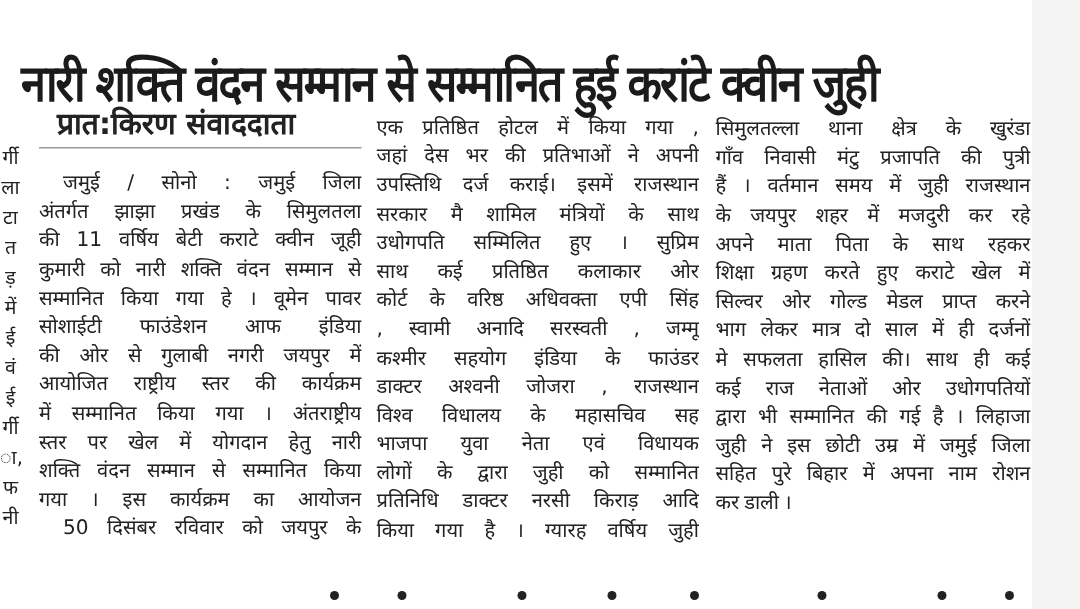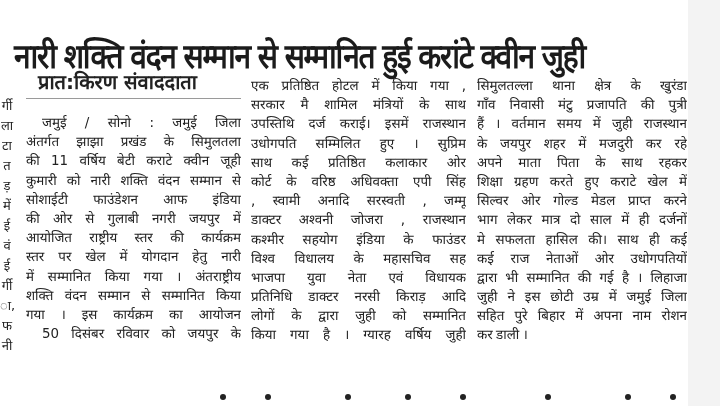--- a/index.html
+++ b/index.html
@@ -73,44 +73,46 @@
 </div>
 
 <div class="byline">प्रात:किरण संवाददाता</div>
 <div class="byline-rule"></div>
 
 <div class="col col1">
   <div class="indent">जमुई / सोनो : जमुई जिला</div>
   <div>अंतर्गत झाझा प्रखंड के सिमुलतला</div>
   <div>की 11 वर्षिय बेटी कराटे क्वीन जूही</div>
   <div>कुमारी को नारी शक्ति वंदन सम्मान से</div>
+  <div>सम्मानित किया गया हे । वूमेन पावर</div>
   <div>सोशाईटी फाउंडेशन आफ इंडिया</div>
   <div>की ओर से गुलाबी नगरी जयपुर में</div>
   <div>आयोजित राष्ट्रीय स्तर की कार्यक्रम</div>
+  <div>में सम्मानित किया गया । अंतराष्ट्रीय</div>
   <div>स्तर पर खेल में योगदान हेतु नारी</div>
-  <div>में सम्मानित किया गया । अंतराष्ट्रीय</div>
   <div>शक्ति वंदन सम्मान से सम्मानित किया</div>
   <div>गया । इस कार्यक्रम का आयोजन</div>
   <div class="indent">50 दिसंबर रविवार को जयपुर के</div>
 </div>
 
 <div class="col col2">
   <div>एक प्रतिष्ठित होटल में किया गया ,</div>
+  <div>जहां देस भर की प्रतिभाओं ने अपनी</div>
+  <div>उपस्तिथि दर्ज कराई। इसमें राजस्थान</div>
   <div>सरकार मै शामिल मंत्रियों के साथ</div>
-  <div>उपस्तिथि दर्ज कराई। इसमें राजस्थान</div>
   <div>उधोगपति सम्मिलित हुए । सुप्रिम</div>
   <div>साथ कई प्रतिष्ठित कलाकार ओर</div>
   <div>कोर्ट के वरिष्ठ अधिवक्ता एपी सिंह</div>
   <div>, स्वामी अनादि सरस्वती , जम्मू</div>
+  <div>कश्मीर सहयोग इंडिया के फाउंडर</div>
   <div>डाक्टर अश्वनी जोजरा , राजस्थान</div>
-  <div>कश्मीर सहयोग इंडिया के फाउंडर</div>
   <div>विश्व विधालय के महासचिव सह</div>
   <div>भाजपा युवा नेता एवं विधायक</div>
+  <div>लोगों के द्वारा जुही को सम्मानित</div>
   <div>प्रतिनिधि डाक्टर नरसी किराड़ आदि</div>
-  <div>लोगों के द्वारा जुही को सम्मानित</div>
   <div>किया गया है । ग्यारह वर्षिय जुही</div>
 </div>
 
 <div class="col col3">
   <div>सिमुलतल्ला थाना क्षेत्र के खुरंडा</div>
   <div>गाँव निवासी मंटु प्रजापति की पुत्री</div>
   <div>हैं । वर्तमान समय में जुही राजस्थान</div>
   <div>के जयपुर शहर में मजदुरी कर रहे</div>
   <div>अपने माता पिता के साथ रहकर</div>
   <div>शिक्षा ग्रहण करते हुए कराटे खेल में</div>

